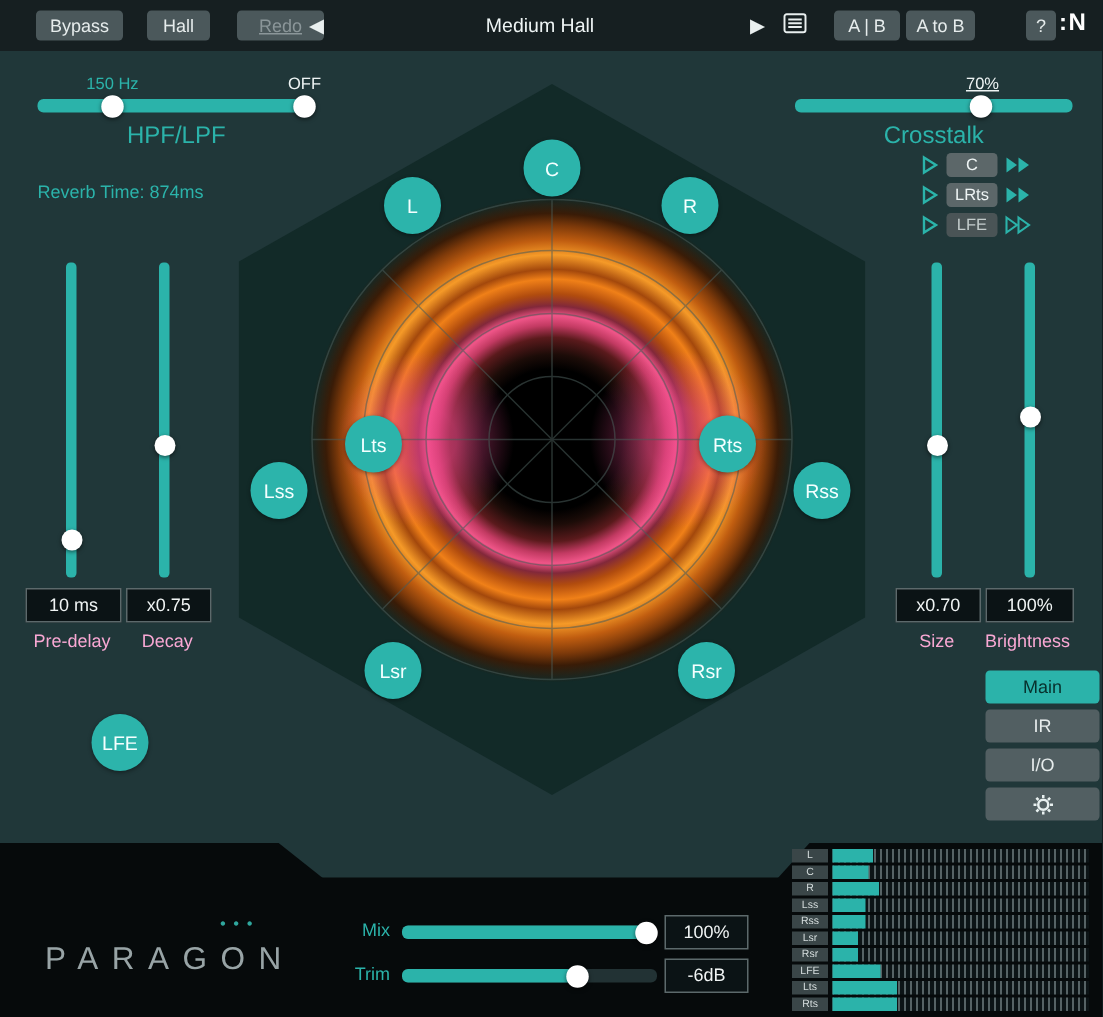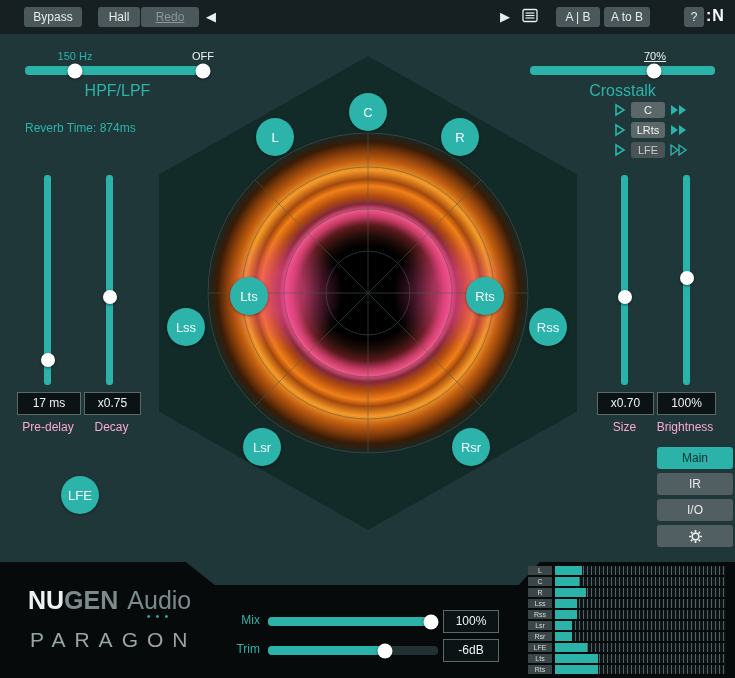--- a/index.html
+++ b/index.html
@@ -127,22 +127,23 @@
   .meter-level{position:absolute;left:0;top:0;bottom:0;background:#2bb3aa;}
 </style>
 </head>
 <body>
 
 <div id="app">
 
   <div id="topbar">
     <div class="tb-btn" style="left:24px;width:58px;">Bypass</div>
     <div class="tb-btn" style="left:98px;width:42px;">Hall</div>
-    <div class="tb-btn dim" style="left:141px;width:58px;text-decoration:underline;">Redo</div>
+    <div class="tb-btn dim" style="left:158px;width:58px;text-decoration:underline;">Redo</div>
     <div class="tb-icon" style="left:206px;">◀</div>
+    <div id="preset-name">Medium Hall</div>
     <div class="tb-icon" style="left:500px;">▶</div>
     <div class="tb-icon" style="left:522px;top:8px;">
       <svg width="16" height="15" viewBox="0 0 16 15">
         <rect x="1" y="1.5" width="14" height="12" rx="1.5" fill="none" stroke="#e9efef" stroke-width="1.3"></rect>
         <line x1="3.5" y1="5" x2="12.5" y2="5" stroke="#e9efef" stroke-width="1.2"></line>
         <line x1="3.5" y1="7.5" x2="12.5" y2="7.5" stroke="#e9efef" stroke-width="1.2"></line>
         <line x1="3.5" y1="10" x2="12.5" y2="10" stroke="#e9efef" stroke-width="1.2"></line>
       </svg>
     </div>
     <div class="tb-btn" style="left:556px;width:44px;">A | B</div>
@@ -223,21 +224,21 @@
       <path d="M9 2 L16 7 L9 12 Z" fill="none" stroke="#2bb3aa" stroke-width="1.4"></path>
     </svg>
   </div>
 
   <div class="vtrack" style="left:44px;top:175px;">
     <div class="handle" style="top:88%;"></div>
   </div>
   <div class="vtrack" style="left:106px;top:175px;">
     <div class="handle" style="top:58%;"></div>
   </div>
-  <div class="value-box" style="left:17px;top:392px;width:62px;">17 ms</div>
+  <div class="value-box" style="left:17px;top:392px;width:62px;">10 ms</div>
   <div class="value-box" style="left:84px;top:392px;width:55px;">x0.75</div>
   <div class="fader-label" style="left:17px;top:420px;width:62px;">Pre-delay</div>
   <div class="fader-label" style="left:84px;top:420px;width:55px;">Decay</div>
 
   <div class="vtrack" style="left:621px;top:175px;">
     <div class="handle" style="top:58%;"></div>
   </div>
   <div class="vtrack" style="left:683px;top:175px;">
     <div class="handle" style="top:49%;"></div>
   </div>
@@ -255,23 +256,20 @@
         <circle cx="9" cy="9" r="4"></circle>
         <path d="M9 1.2 V3.6 M9 14.4 V16.8 M1.2 9 H3.6 M14.4 9 H16.8 M3.5 3.5 L5.2 5.2 M12.8 12.8 L14.5 14.5 M14.5 3.5 L12.8 5.2 M5.2 12.8 L3.5 14.5"></path>
       </g>
     </svg>
   </div>
 
   <div id="footer-bar"></div>
   <div id="footer-tab-left"></div>
   <div id="footer-tab-right"></div>
 
-  <div id="brand">
-    <span class="nu">NU</span><span class="gen">GEN</span><span class="audio">Audio</span>
-  </div>
   <div id="brand-dots">•••</div>
   <div id="product-name">PARAGON</div>
 
   <div class="footer-slider-label" style="left:228px;top:613px;">Mix</div>
   <div class="footer-track" style="top:617px;">
     <div class="fill" style="width:96%;"></div>
     <div class="handle" style="left:96%;"></div>
   </div>
   <div class="value-box" style="left:443px;top:610px;width:54px;">100%</div>
 

